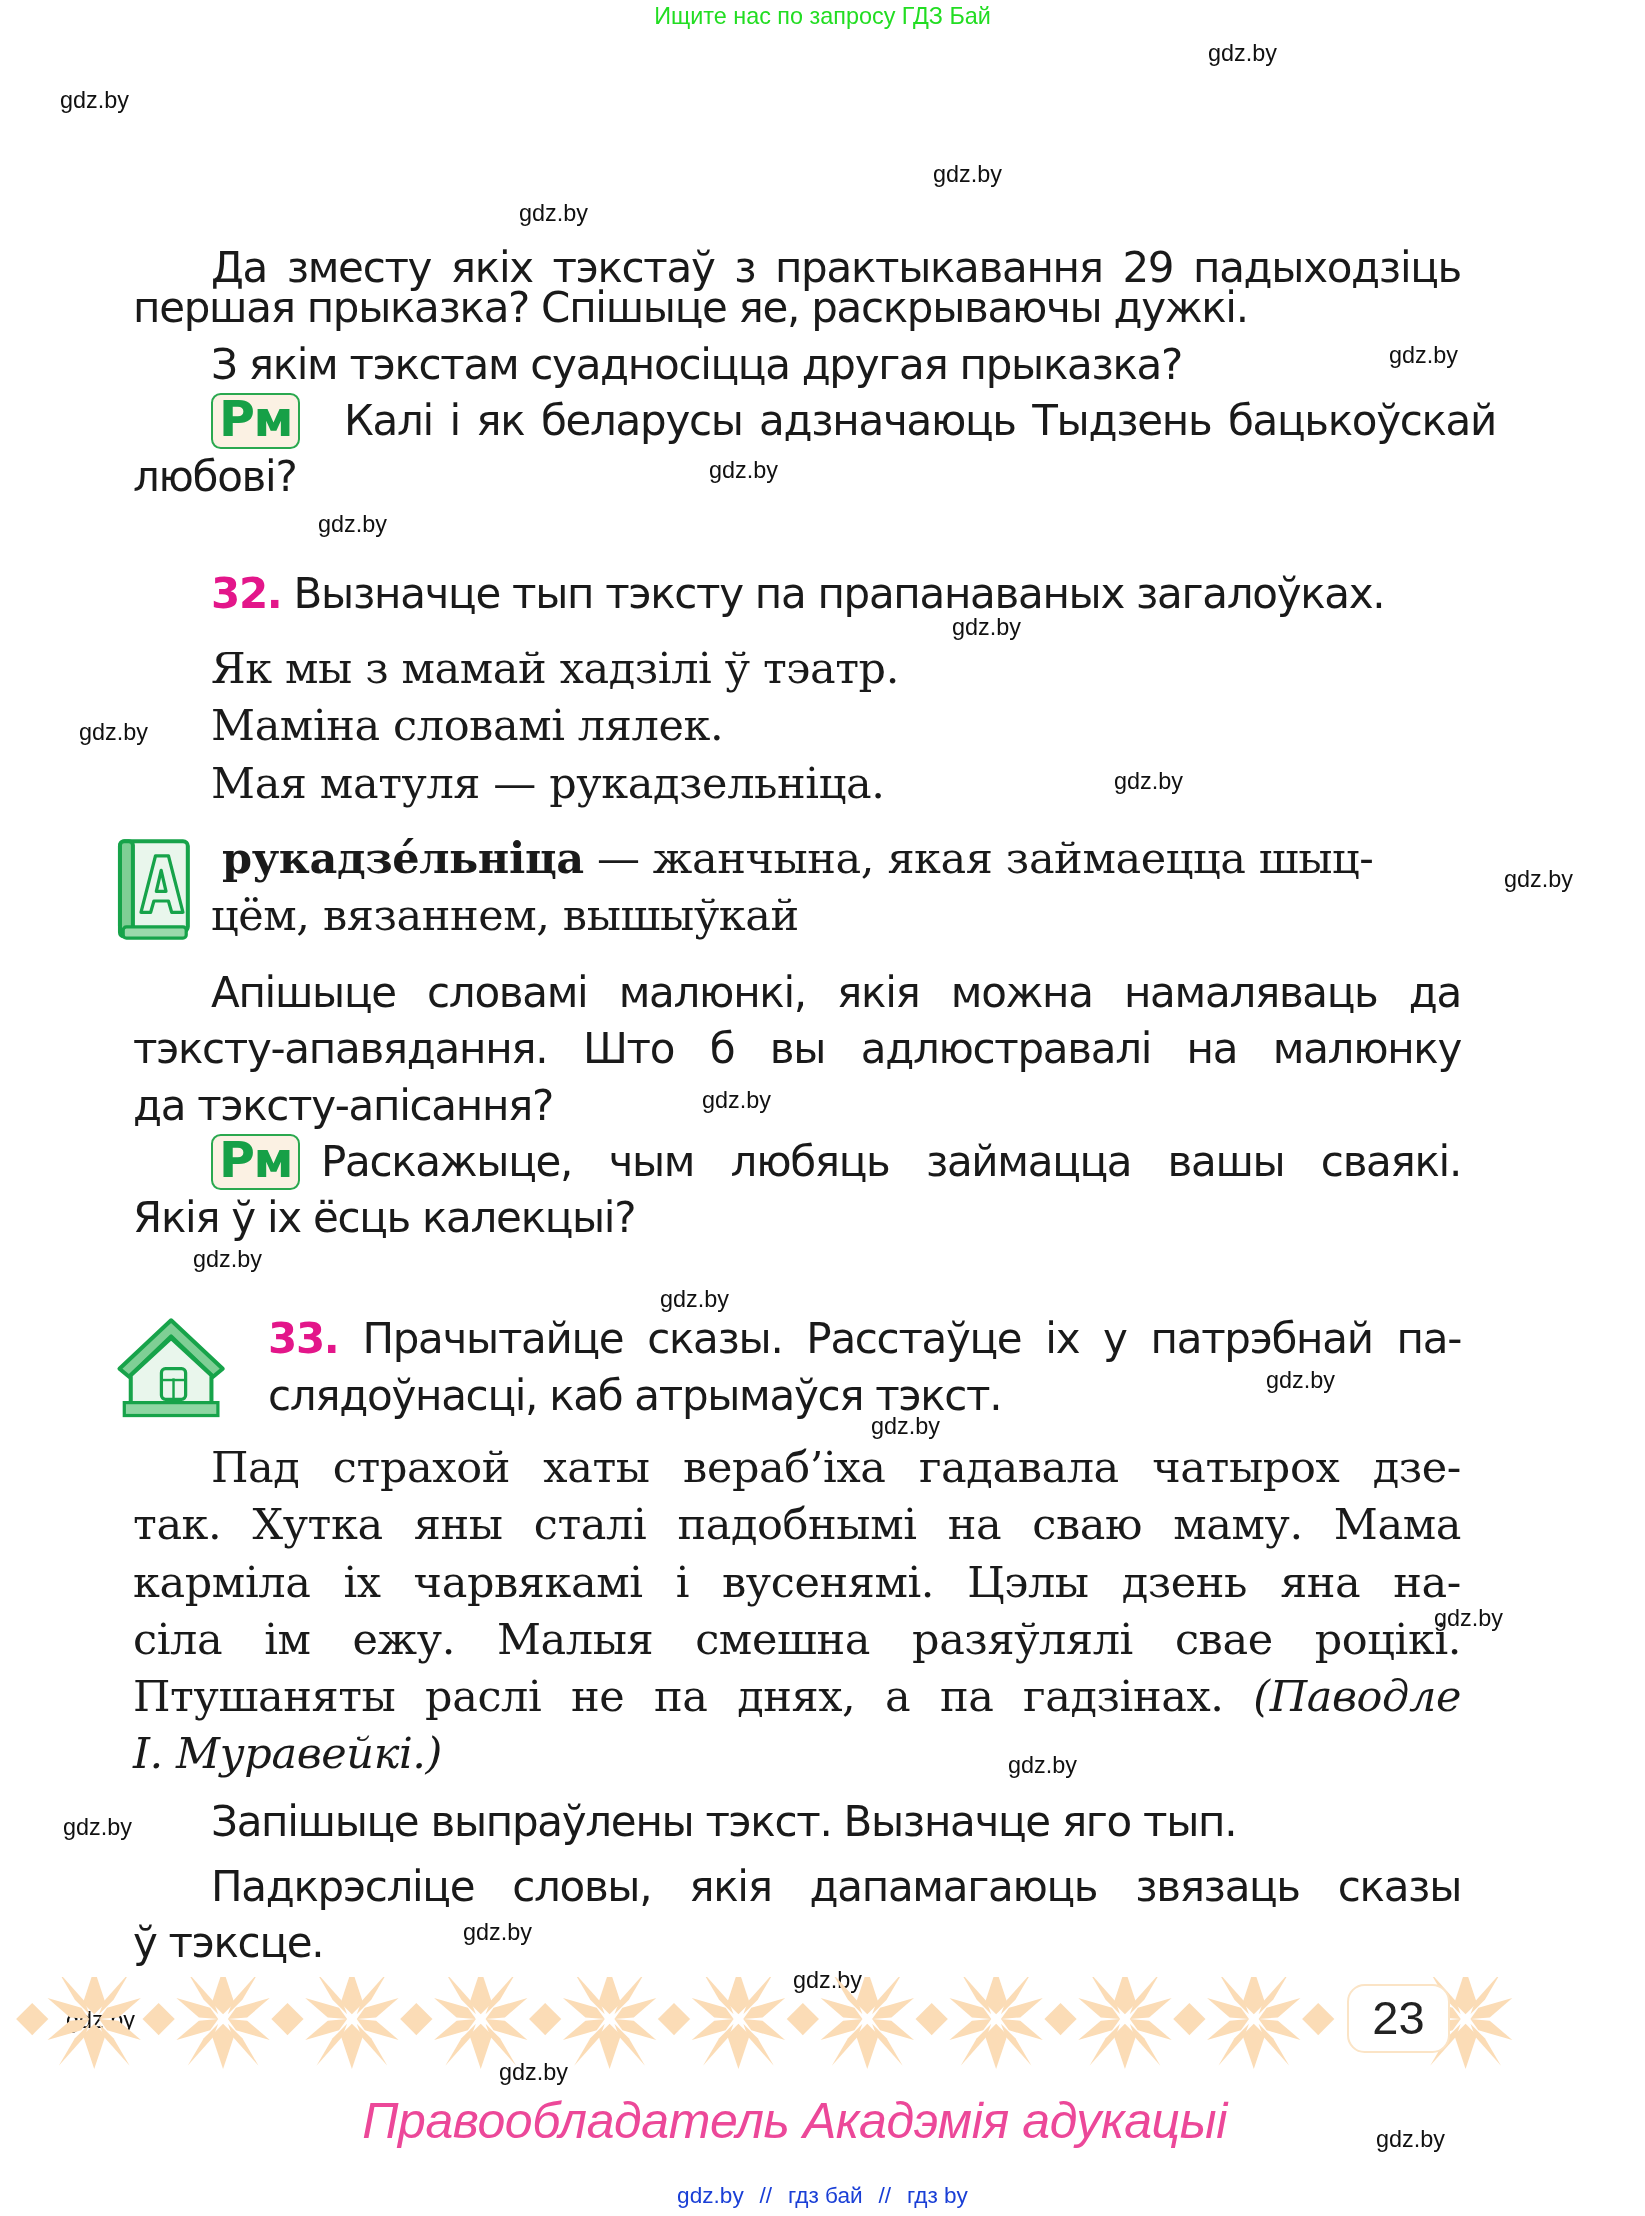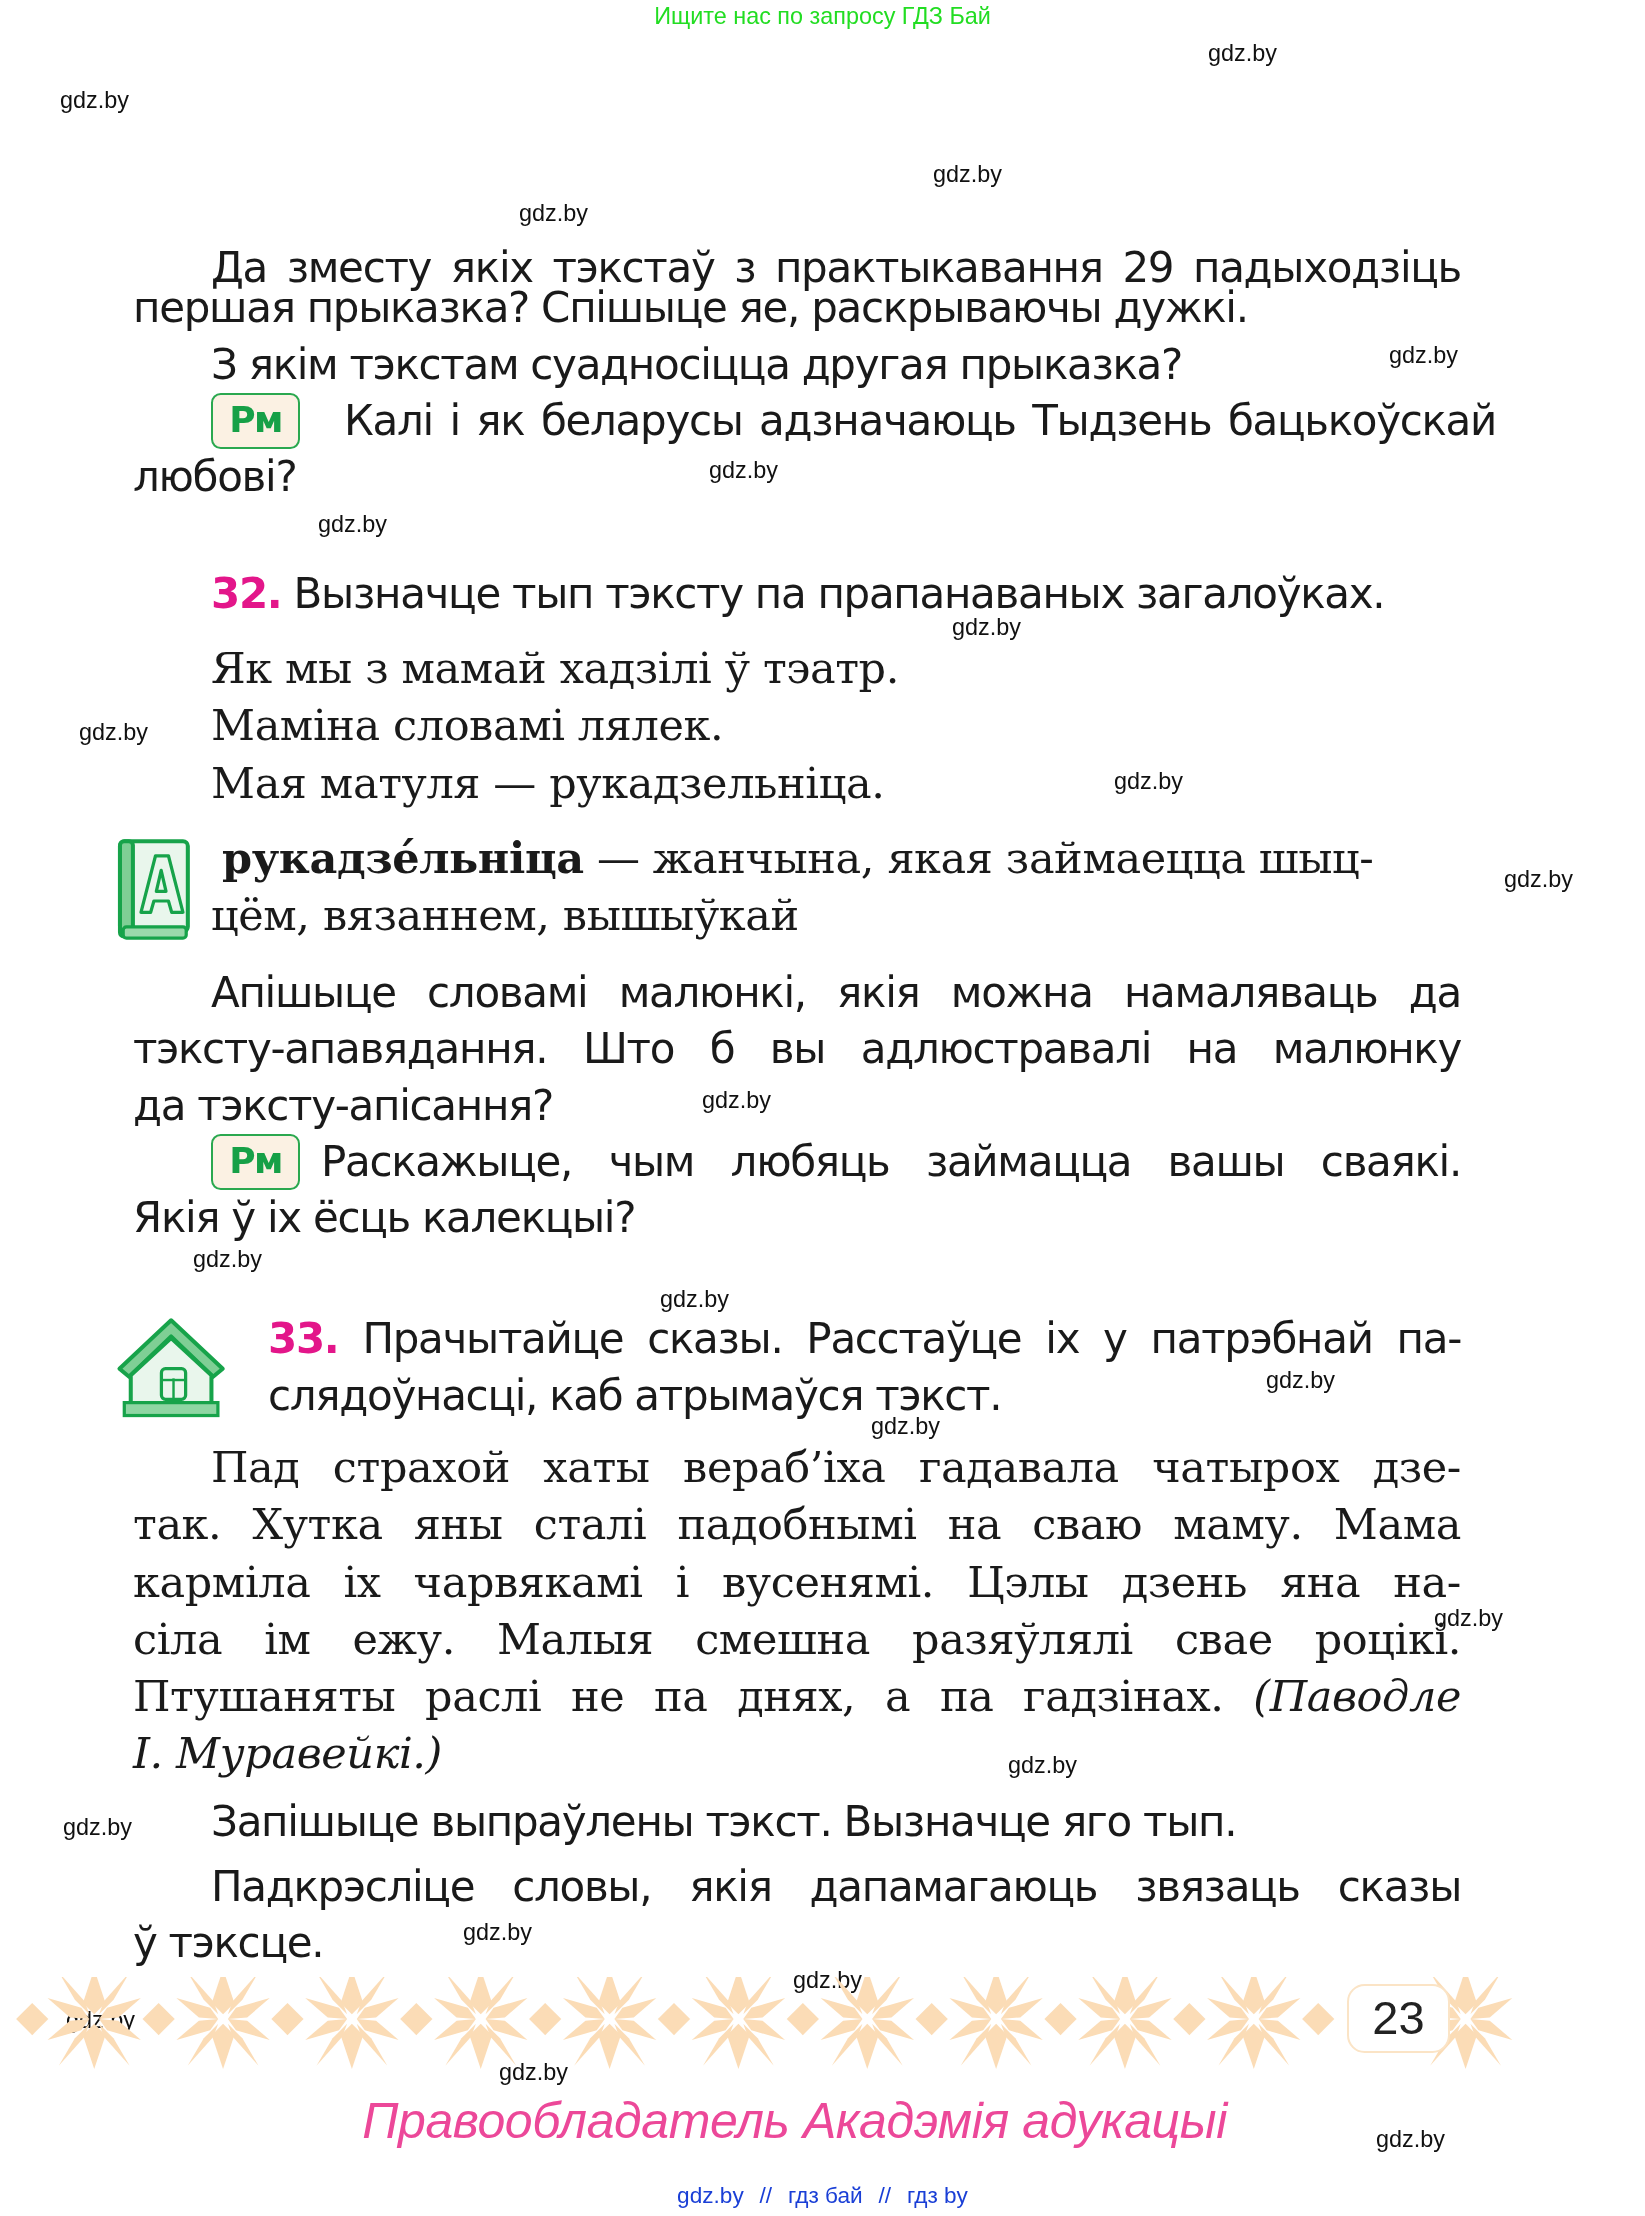--- a/index.html
+++ b/index.html
@@ -17,21 +17,21 @@
     letter-spacing: -0.4px; }
 
   .line { position: absolute; white-space: nowrap; }
   .just { text-align: justify; text-align-last: justify; }
 
   .num { color: #e3168a; font-weight: bold; }
 
   .badge-rm { display: inline-block; position: absolute; width: 89px; height: 56px;
     border: 2.4px solid #2aa84f; border-radius: 9.7px; background: #fbf1e3;
     color: #16a047; font-family: "DejaVu Sans", sans-serif; font-weight: bold;
-    font-size: 36px; line-height: 50px; text-align: center; letter-spacing: -1.6px; }
+    font-size: 49px; line-height: 50px; text-align: center; letter-spacing: -1.6px; }
 
   .ornament { position: absolute; left: 0; top: 1977px; width: 1530px; height: 105px; }
 
   .page-num-box { position: absolute; left: 1347px; top: 1984px; width: 103px; height: 69px;
     background: #fff; border: 2.4px solid #fbe4c6; border-radius: 17.7px;
     font-family: "Liberation Sans", sans-serif; font-size: 47px; line-height: 64px;
     text-align: center; color: #222; }
 
   .rights { position: absolute; left: 0; width: 100%; top: 2092px; text-align: center;
     font-family: "Liberation Sans", sans-serif; font-style: italic; font-size: 50px;

